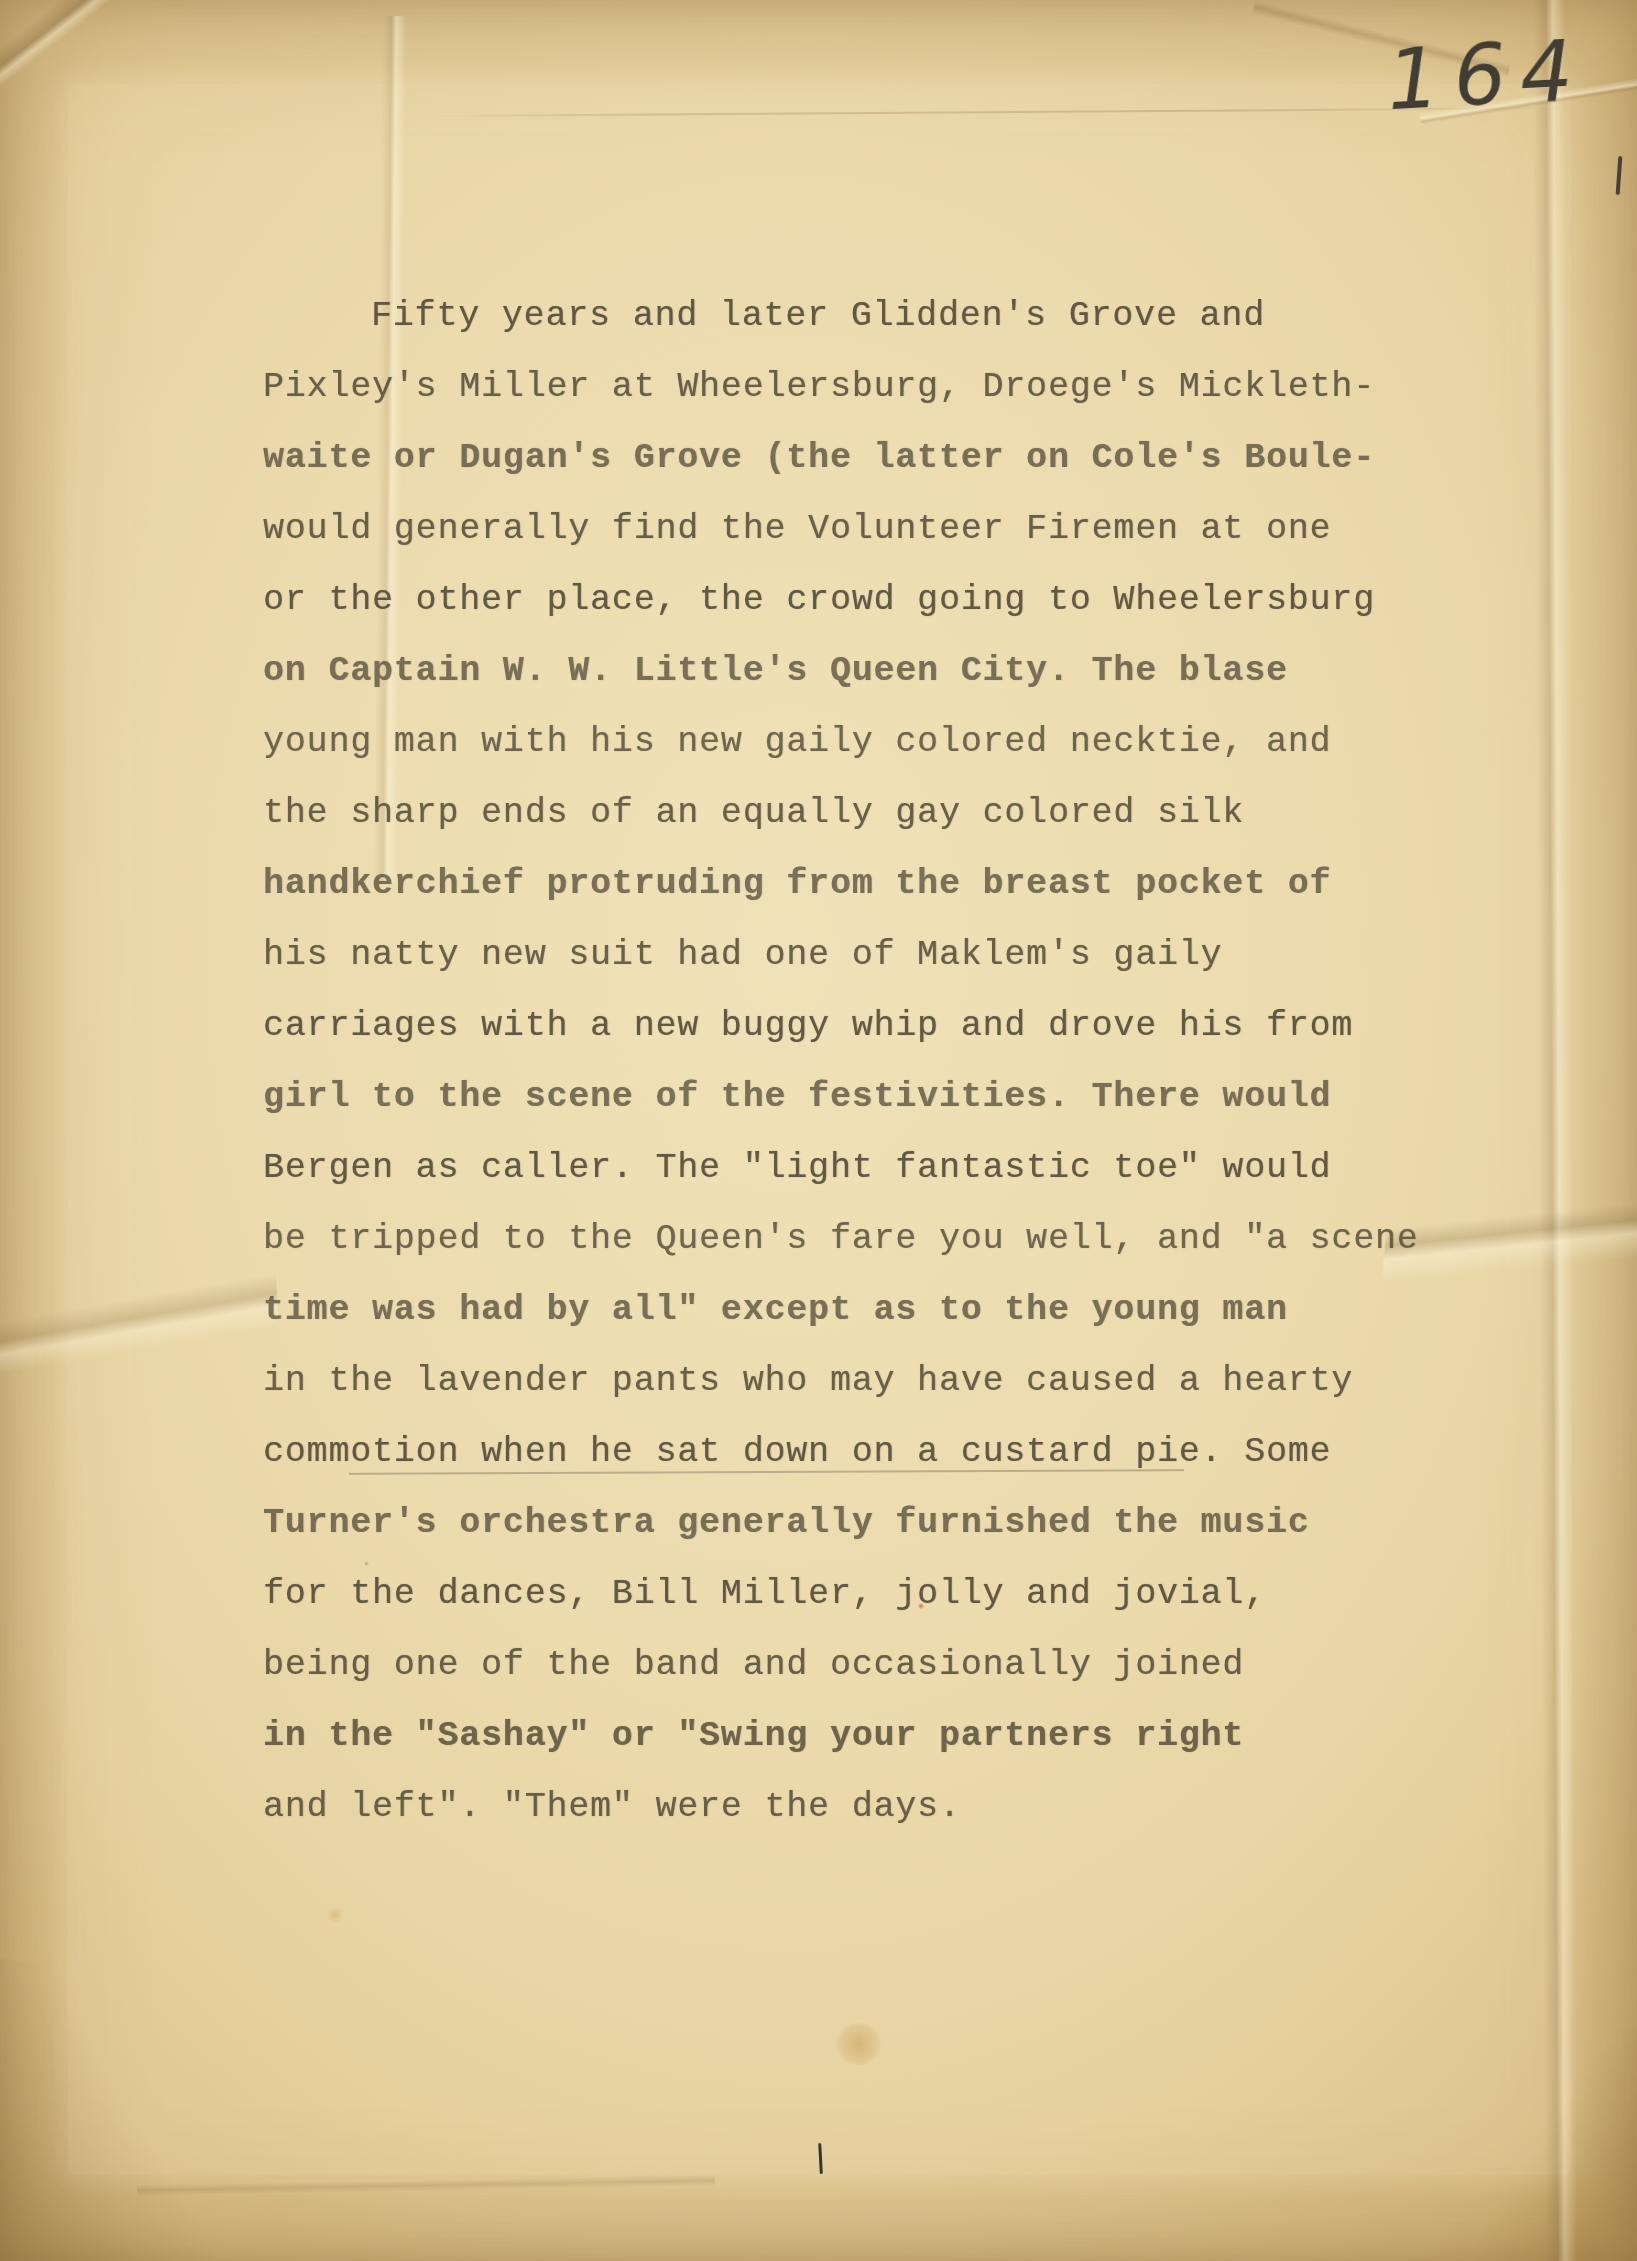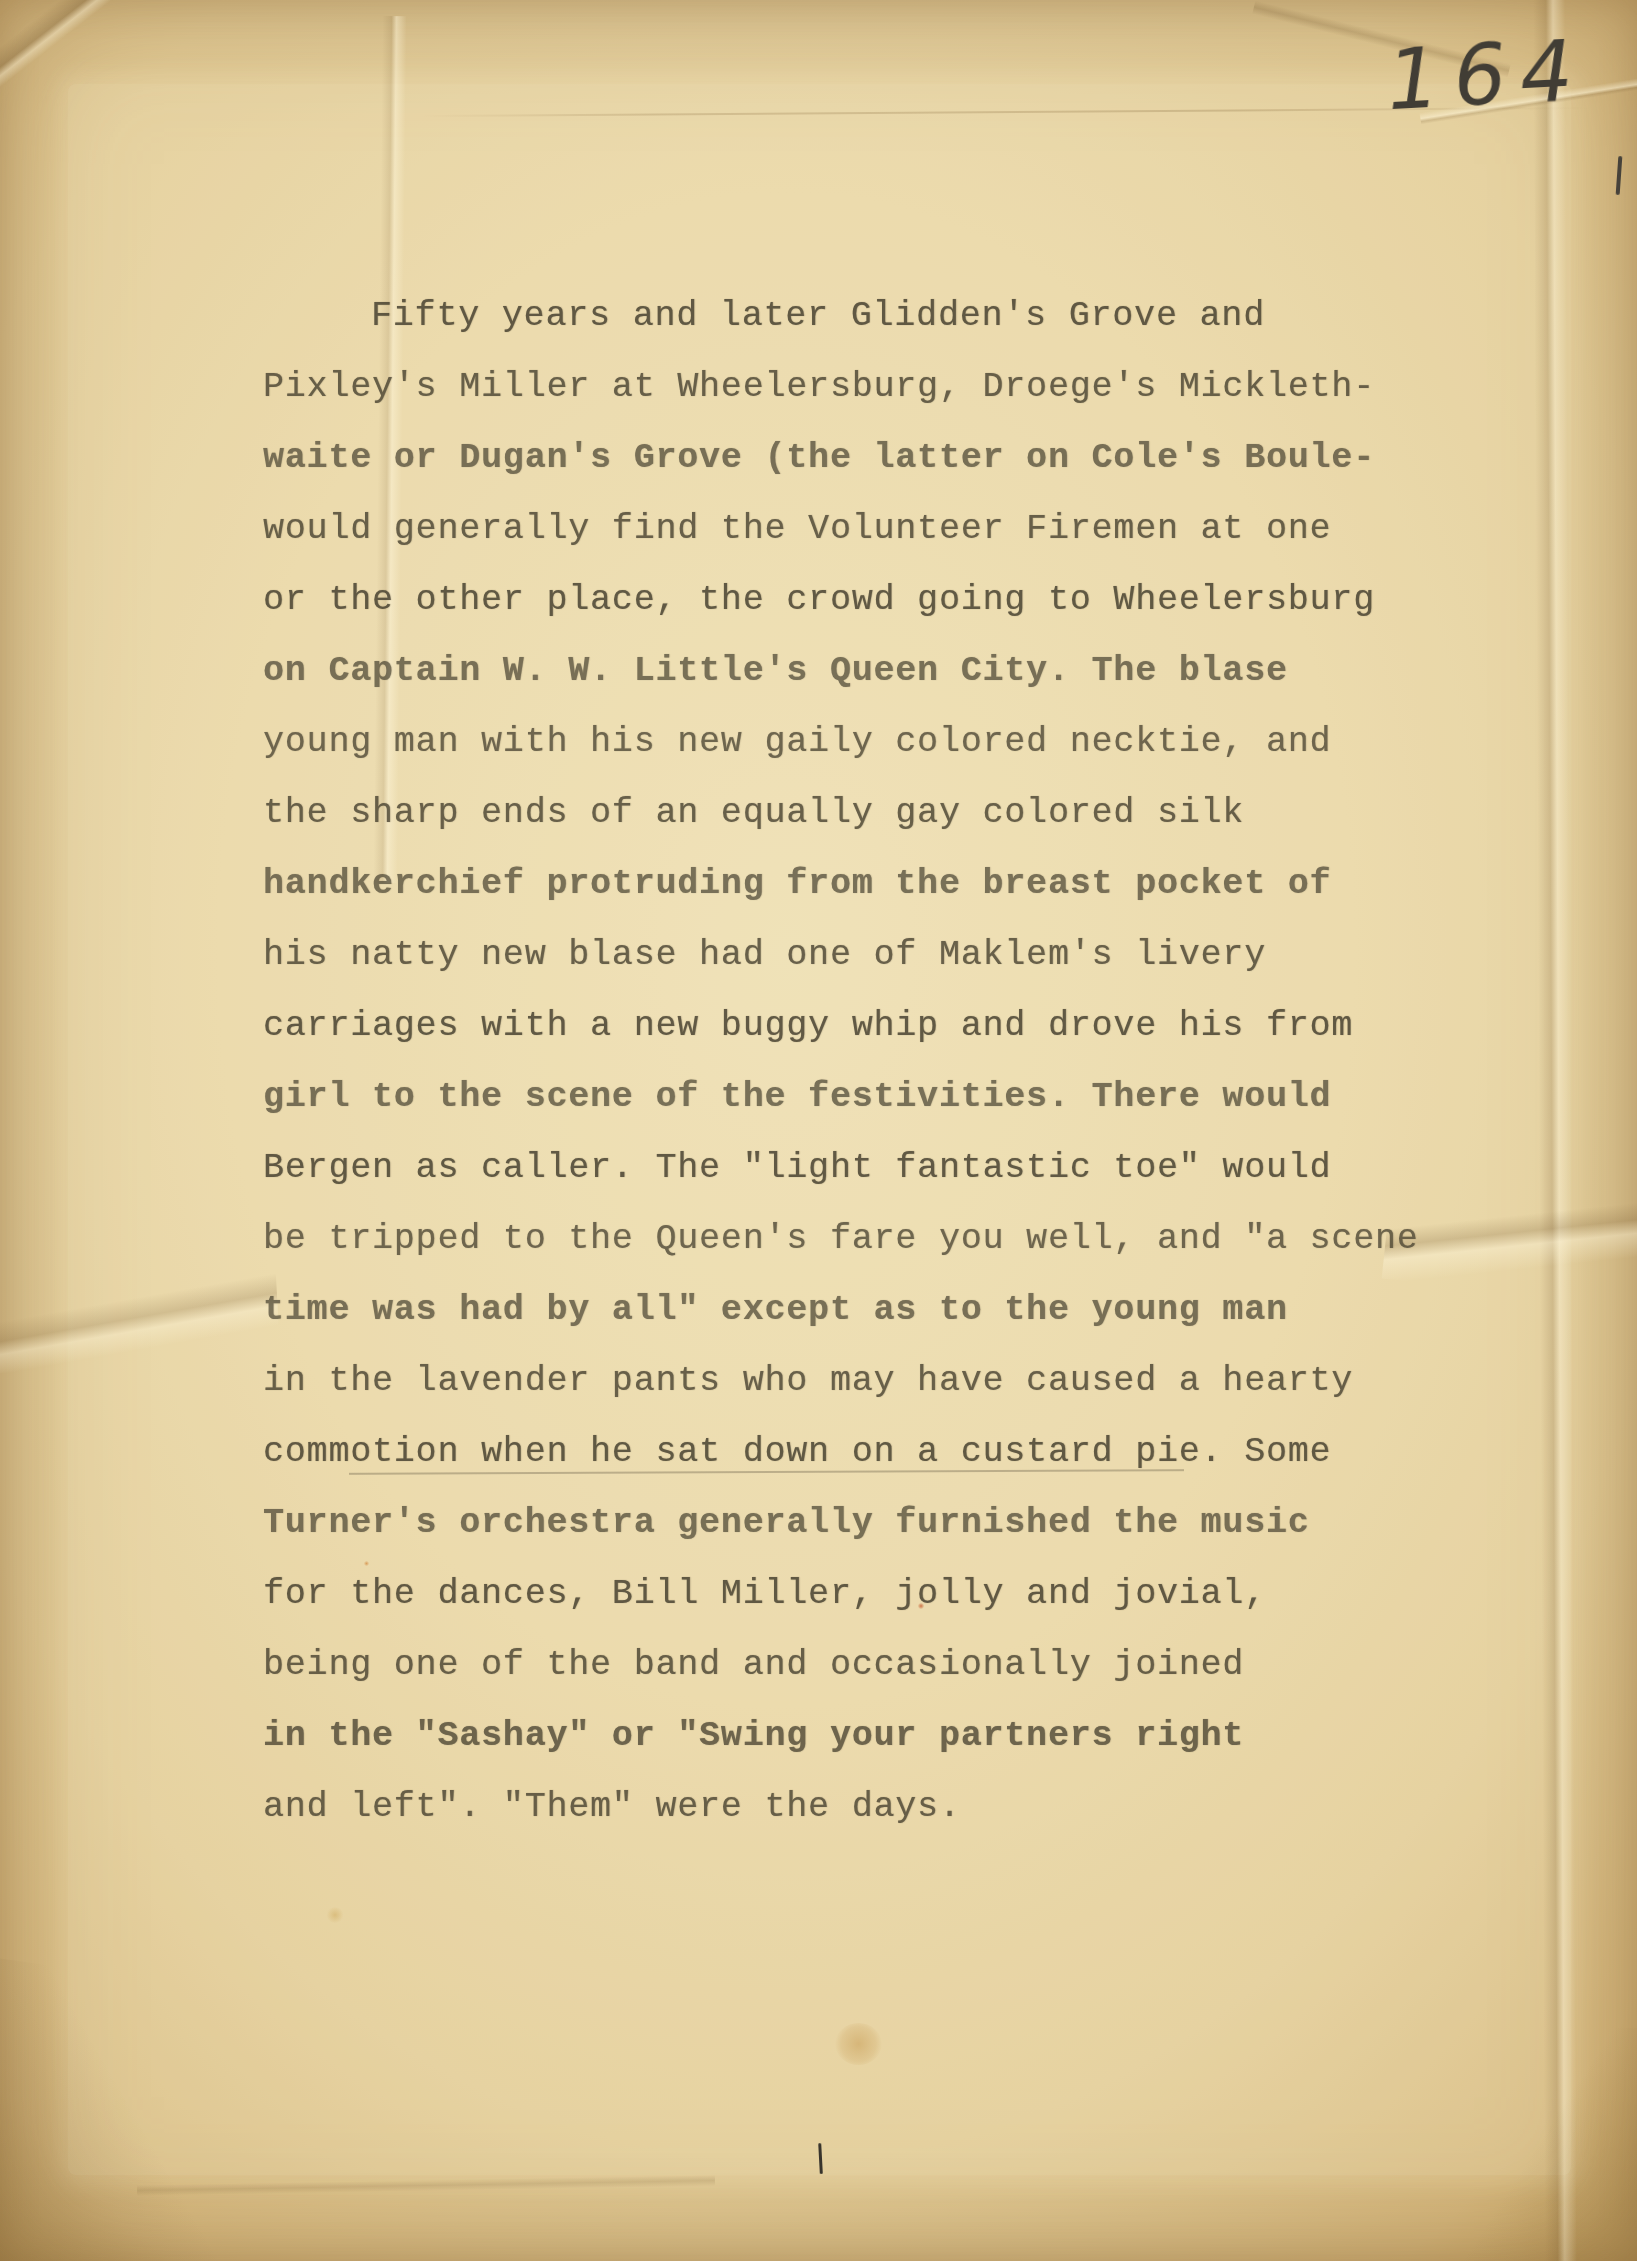--- a/index.html
+++ b/index.html
@@ -188,21 +188,21 @@
   <div class="typed-text">
     <div class="line first">Fifty years and later Glidden's Grove and</div>
     <div class="line">Pixley's Miller at Wheelersburg, Droege's Mickleth-</div>
     <div class="line">waite or Dugan's Grove (the latter on Cole's Boule-</div>
     <div class="line">would generally find the Volunteer Firemen at one</div>
     <div class="line">or the other place, the crowd going to Wheelersburg</div>
     <div class="line">on Captain W. W. Little's Queen City.  The blase</div>
     <div class="line">young man with his new gaily colored necktie, and</div>
     <div class="line">the sharp ends of an equally gay colored silk</div>
     <div class="line">handkerchief protruding from the breast pocket of</div>
-    <div class="line">his natty new blase had one of Maklem's livery</div>
+    <div class="line">his natty new suit had one of Maklem's gaily</div>
     <div class="line">carriages with a new buggy whip and drove his from</div>
     <div class="line">girl to the scene of the festivities.  There would</div>
     <div class="line">Bergen as caller.  The "light fantastic toe" would</div>
     <div class="line">be tripped to the Queen's fare you well, and "a scene</div>
     <div class="line">time was had by all" except as to the young man</div>
     <div class="line">in the lavender pants who may have caused a hearty</div>
     <div class="line">commotion when he sat down on a custard pie.  Some</div>
     <div class="line">Turner's orchestra generally furnished the music</div>
     <div class="line">for the dances, Bill Miller, jolly and jovial,</div>
     <div class="line">being one of the band and occasionally joined</div>

